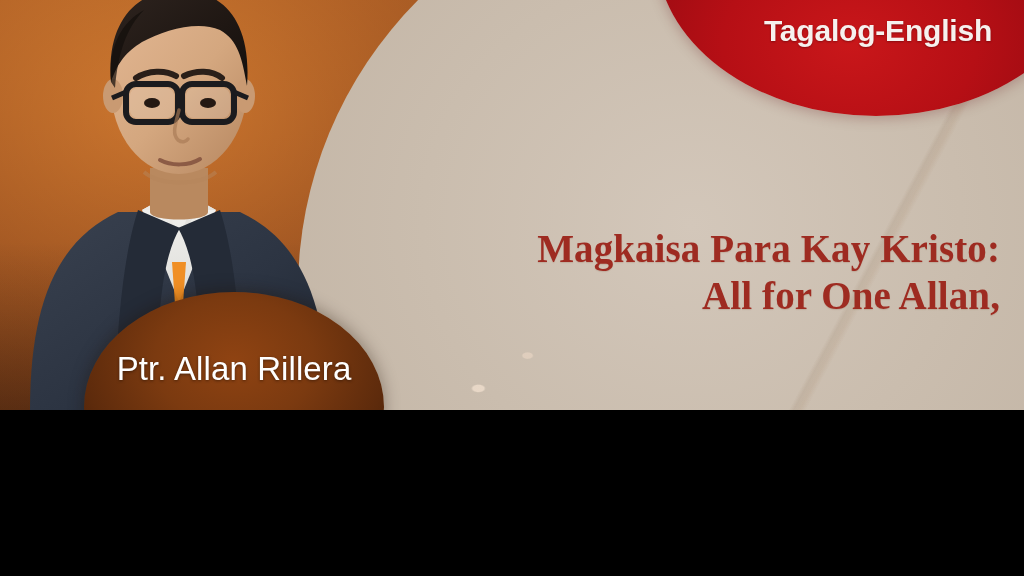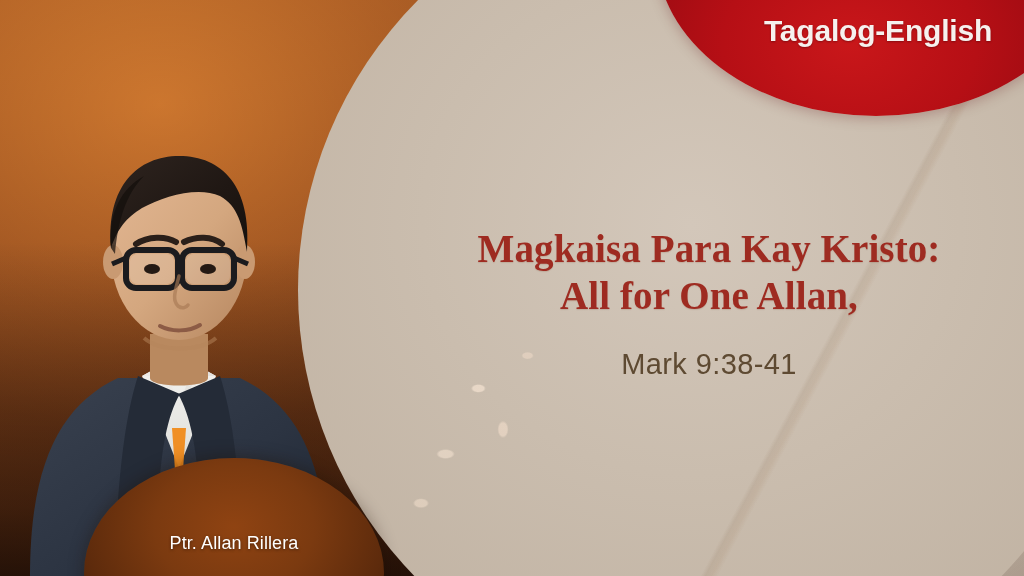--- a/index.html
+++ b/index.html
@@ -6,21 +6,21 @@
   * { margin:0; padding:0; box-sizing:border-box; }
   html, body {
     width:1024px; height:576px;
     background:#000;
     font-family:"Liberation Sans", sans-serif;
     overflow:hidden;
   }
 
   .slide {
     position:relative;
-    width:1024px; height:576px;
+    width:1024px; height:410px;
     overflow:hidden;
     background:#b9ad9f;
   }
 
   
 
   
   .bg-base {
     position:absolute; inset:0;
     background:
@@ -152,33 +152,33 @@
       radial-gradient(ellipse 210px 165px at 50% 30%, #8f4312 0%, #7b3a10 38%, #5e2b0c 72%, #3f1c08 100%);
     box-shadow:0 -2px 16px rgba(30,13,4,.35);
   }
   .speaker-name {
     position:absolute;
     left:84px; bottom:22px;
     width:300px;
     text-align:center;
     color:#ffffff;
     font-family:"Liberation Sans", sans-serif;
-    font-size:18px;
+    font-size:33px;
     font-weight:400;
     letter-spacing:.1px;
     text-shadow:0 1px 3px rgba(30,12,4,.55);
     white-space:nowrap;
   }
 
   
   .text-block {
     position:absolute;
     left:418px; top:226px;
     width:582px;
-    text-align:center;
+    text-align:right;
   }
   .sermon-title {
     color:#9e2b21;
     font-family:"Liberation Serif", serif;
     font-size:39px;
     font-weight:700;
     line-height:1.20;
     letter-spacing:.1px;
     text-shadow:0 1px 1px rgba(120,60,40,.16);
   }
@@ -301,16 +301,15 @@
   </div>
 
   <div class="bottom-arc"></div>
   <div class="speaker-name">Ptr. Allan Rillera</div>
 
   <div class="text-block">
     <div class="sermon-title">
       <span class="line">Magkaisa Para Kay Kristo:</span>
       <span class="line">All for One Allan,</span>
     </div>
-    <div class="scripture-ref">Mark 9:38-41</div>
   </div>
 
 </div>
 
 </body></html>

